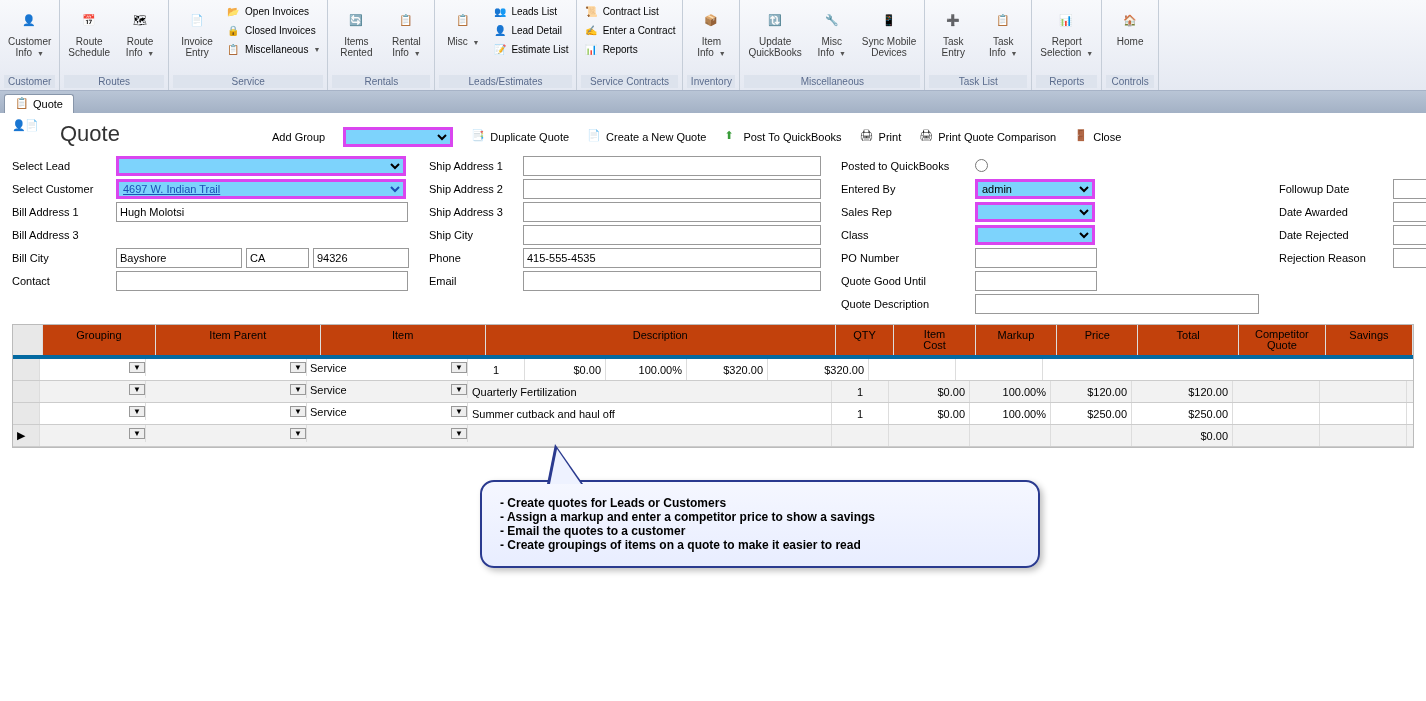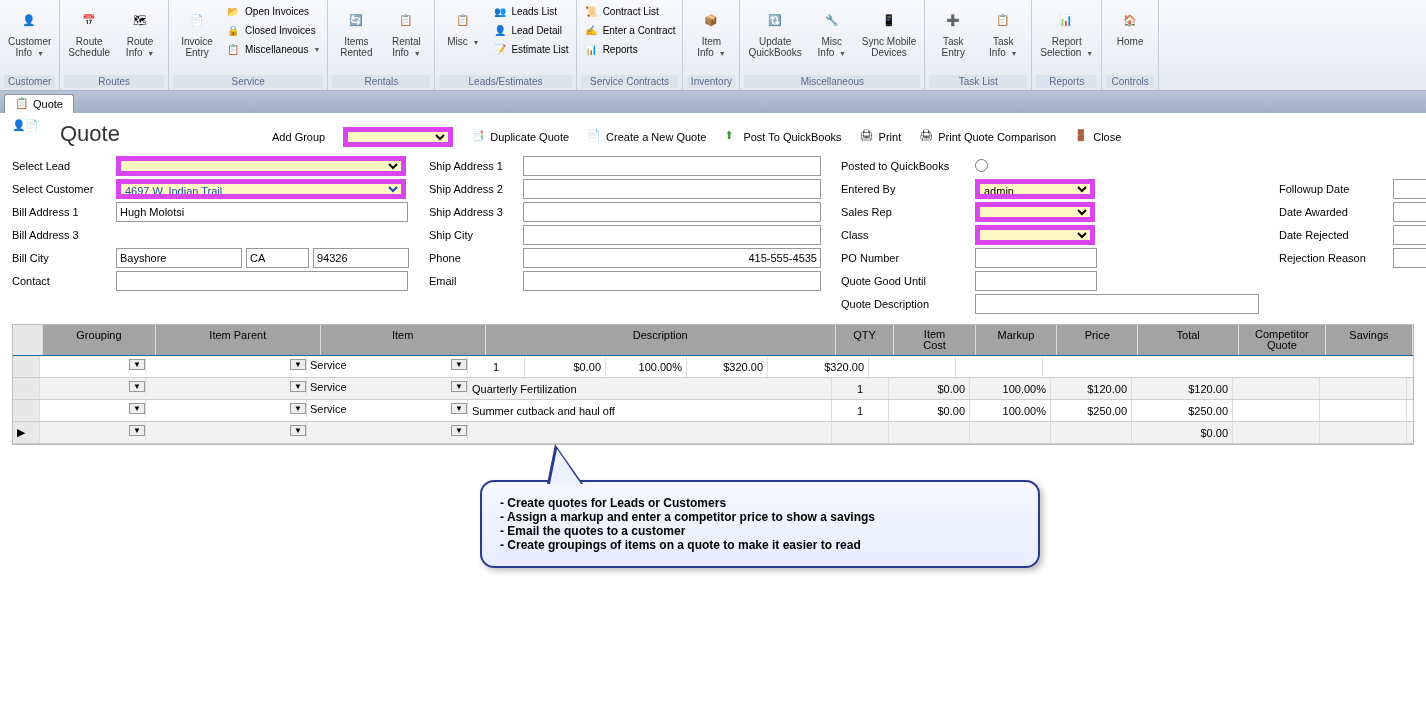--- a/index.html
+++ b/index.html
@@ -22,24 +22,24 @@
 .title-ico{width:40px;height:30px}
 .title-txt{font-size:22px;color:#333}
 .toolbar{display:flex;align-items:center;gap:18px;margin-left:260px;margin-top:-26px;margin-bottom:8px}
 .tbtn{display:flex;align-items:center;gap:3px;font-size:11px;cursor:pointer}
 .tbtn-ico{width:16px;height:16px}
 .form-area{display:flex;gap:20px;margin-top:6px}
 .fcol{display:flex;flex-direction:column;gap:2px}
 .frow{display:flex;align-items:center;gap:4px;height:21px}
 .flabel{width:100px;font-size:11px}
 .finput{border:1px solid #999;height:18px;padding:0 3px;font-size:11px;background:#fff}
-.fselect{border:5px solid #d946ef;height:20px;font-size:11px;background:#fef9c3}
+.fselect{border:3px solid #d946ef;height:20px;font-size:11px;background:#7dd3fc}
 .link{color:#1a4fb5;text-decoration:underline}
 .grid{margin-top:10px;border:1px solid #bbb}
-.ghead{display:flex;background:#a3a3a3;border-bottom:1px solid #0369a1}
+.ghead{display:flex;background:#c2410c;border-bottom:4px solid #0369a1}
 .ghead div{padding:4px 6px;font-size:11px;border-right:1px solid #ddd;text-align:center}
 .grow{display:flex;border-bottom:1px solid #ccc}
 .grow:nth-child(even){background:#f2f2f2}
 .grow div{padding:2px 4px;border-right:1px solid #ddd;font-size:11px;height:17px;display:flex;align-items:center}
 .gsel{width:18px;background:#e8e8e8;border-right:1px solid #999}
 .gdd{width:14px;background:#eee;border:1px solid #999;font-size:8px;text-align:center;cursor:pointer;display:flex;align-items:center;justify-content:center}
 .col-grp{width:105px}.col-par{width:160px}.col-itm{width:160px}.col-desc{width:355px}.col-qty{width:48px;justify-content:center}.col-cost{width:72px;justify-content:flex-end}.col-mk{width:72px;justify-content:flex-end}.col-prc{width:72px;justify-content:flex-end}.col-tot{width:92px;justify-content:flex-end}.col-cq{width:78px}.col-sv{width:78px}
 .callout{position:absolute;top:480px;left:480px;width:520px;background:linear-gradient(#f5f7ff,#e8edff);border:2px solid #2a3a8f;border-radius:14px;padding:14px 18px;font-size:12px;font-weight:bold;color:#000;box-shadow:3px 3px 6px rgba(0,0,0,.25)}
 .callout::before{content:"";position:absolute;top:-38px;left:65px;border-left:8px solid transparent;border-right:28px solid transparent;border-bottom:40px solid #2a3a8f}
 .callout::after{content:"";position:absolute;top:-33px;left:68px;border-left:7px solid transparent;border-right:24px solid transparent;border-bottom:35px solid #eef2ff}
@@ -291,21 +291,21 @@
       <div class="frow">
           <span class="flabel" style="width:90px">Ship Address 3</span>
           <input class="finput" style="width: 290px;">
         </div>
       <div class="frow">
           <span class="flabel" style="width:90px">Ship City</span>
           <input class="finput" style="width: 290px;">
         </div>
       <div class="frow">
           <span class="flabel" style="width:90px">Phone</span>
-          <input class="finput" style="width: 290px; text-align: right;" value="415-555-4535">
+          <input class="finput" style="width: 290px;" value="415-555-4535">
         </div>
       <div class="frow">
           <span class="flabel" style="width:90px">Email</span>
           <input class="finput" style="width: 290px;">
         </div>
     </div>
     <div class="fcol">
       <div class="frow">
           <span class="flabel" style="width:130px">Posted to QuickBooks</span>
           <span class="radio-dot"></span>

